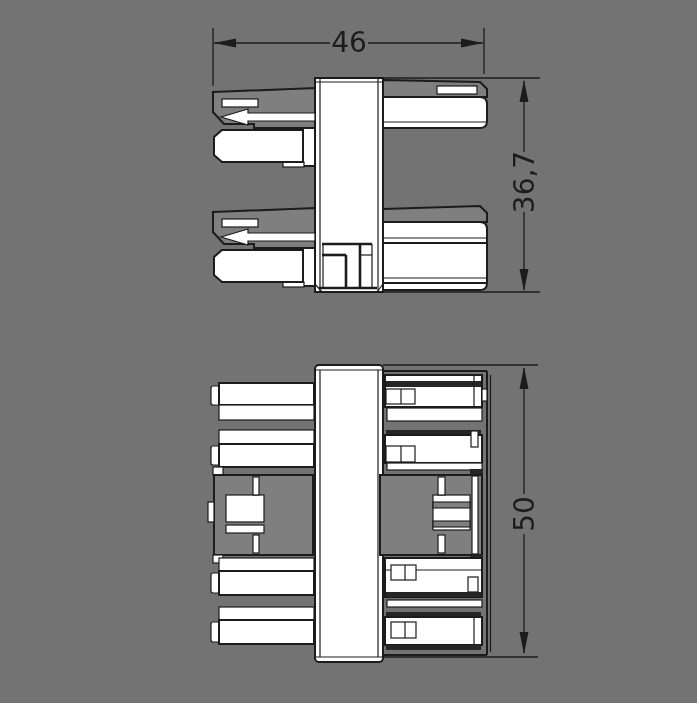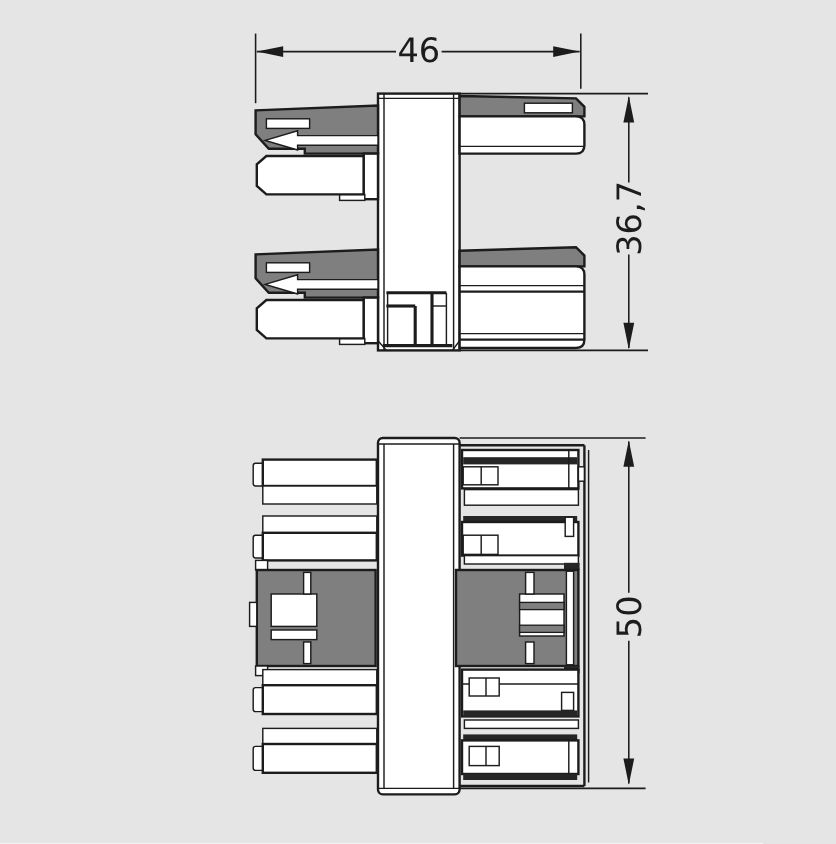--- a/index.html
+++ b/index.html
@@ -1,16 +1,16 @@
 <!DOCTYPE html>
 <html><head>
 <meta charset="utf-8">
 <style>
   html,body{margin:0;padding:0;background:#ffffff;}
-  .stage{position:relative;width:697px;height:703px;background:#e5e5e5;overflow:hidden;}
+  .stage{position:relative;width:697px;height:703px;background:#737373;overflow:hidden;}
   svg{display:block;}
   .ol  {fill:#ffffff;stroke:#1c1c1c;stroke-width:2;stroke-linejoin:miter;}
   .olg {fill:#7f7f7f;stroke:#1c1c1c;stroke-width:2;stroke-linejoin:miter;}
   .tl  {fill:#ffffff;stroke:#1c1c1c;stroke-width:1.2;}
   .tlg {fill:#7f7f7f;stroke:#1c1c1c;stroke-width:1.1;}
   .dk  {fill:#262626;stroke:none;}
   .ln  {fill:none;stroke:#1c1c1c;stroke-width:1.2;}
   .ln2 {fill:none;stroke:#1c1c1c;stroke-width:2;}
   .ln3 {fill:none;stroke:#1c1c1c;stroke-width:2.6;}
   .dim {fill:none;stroke:#1c1c1c;stroke-width:1.3;}

